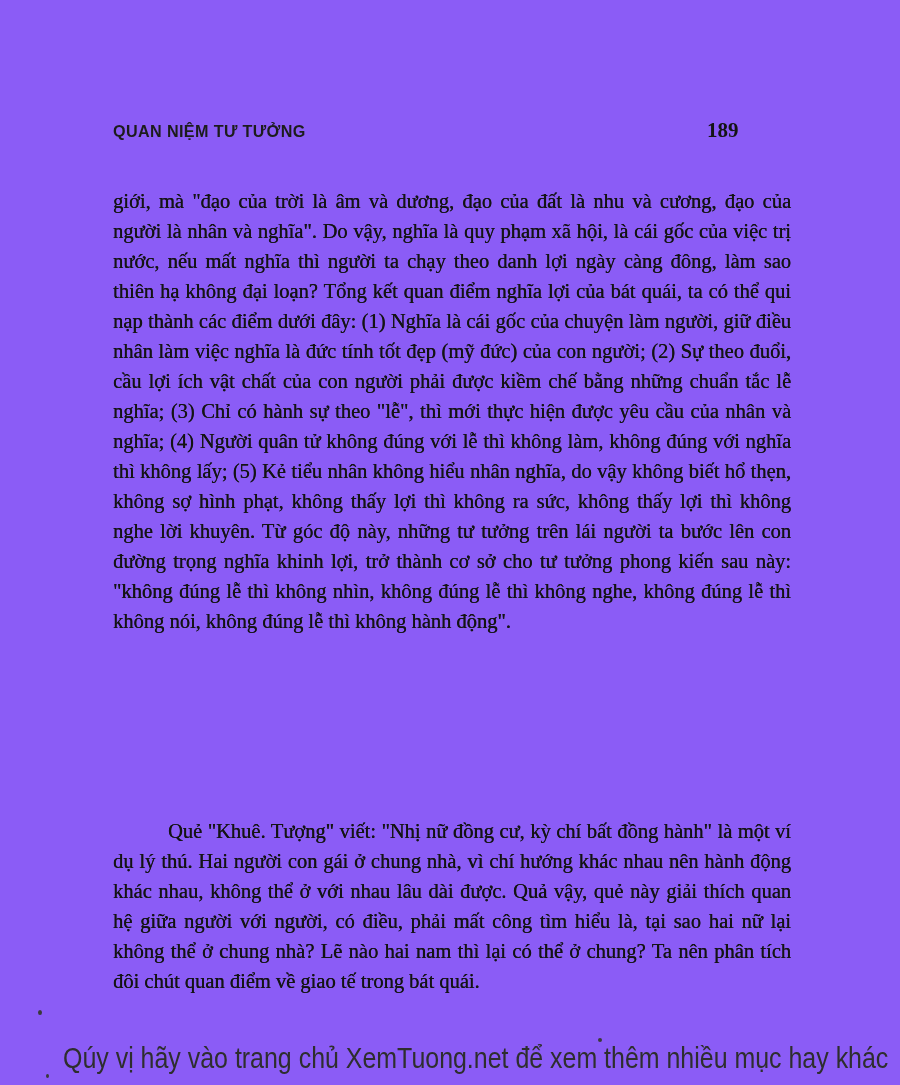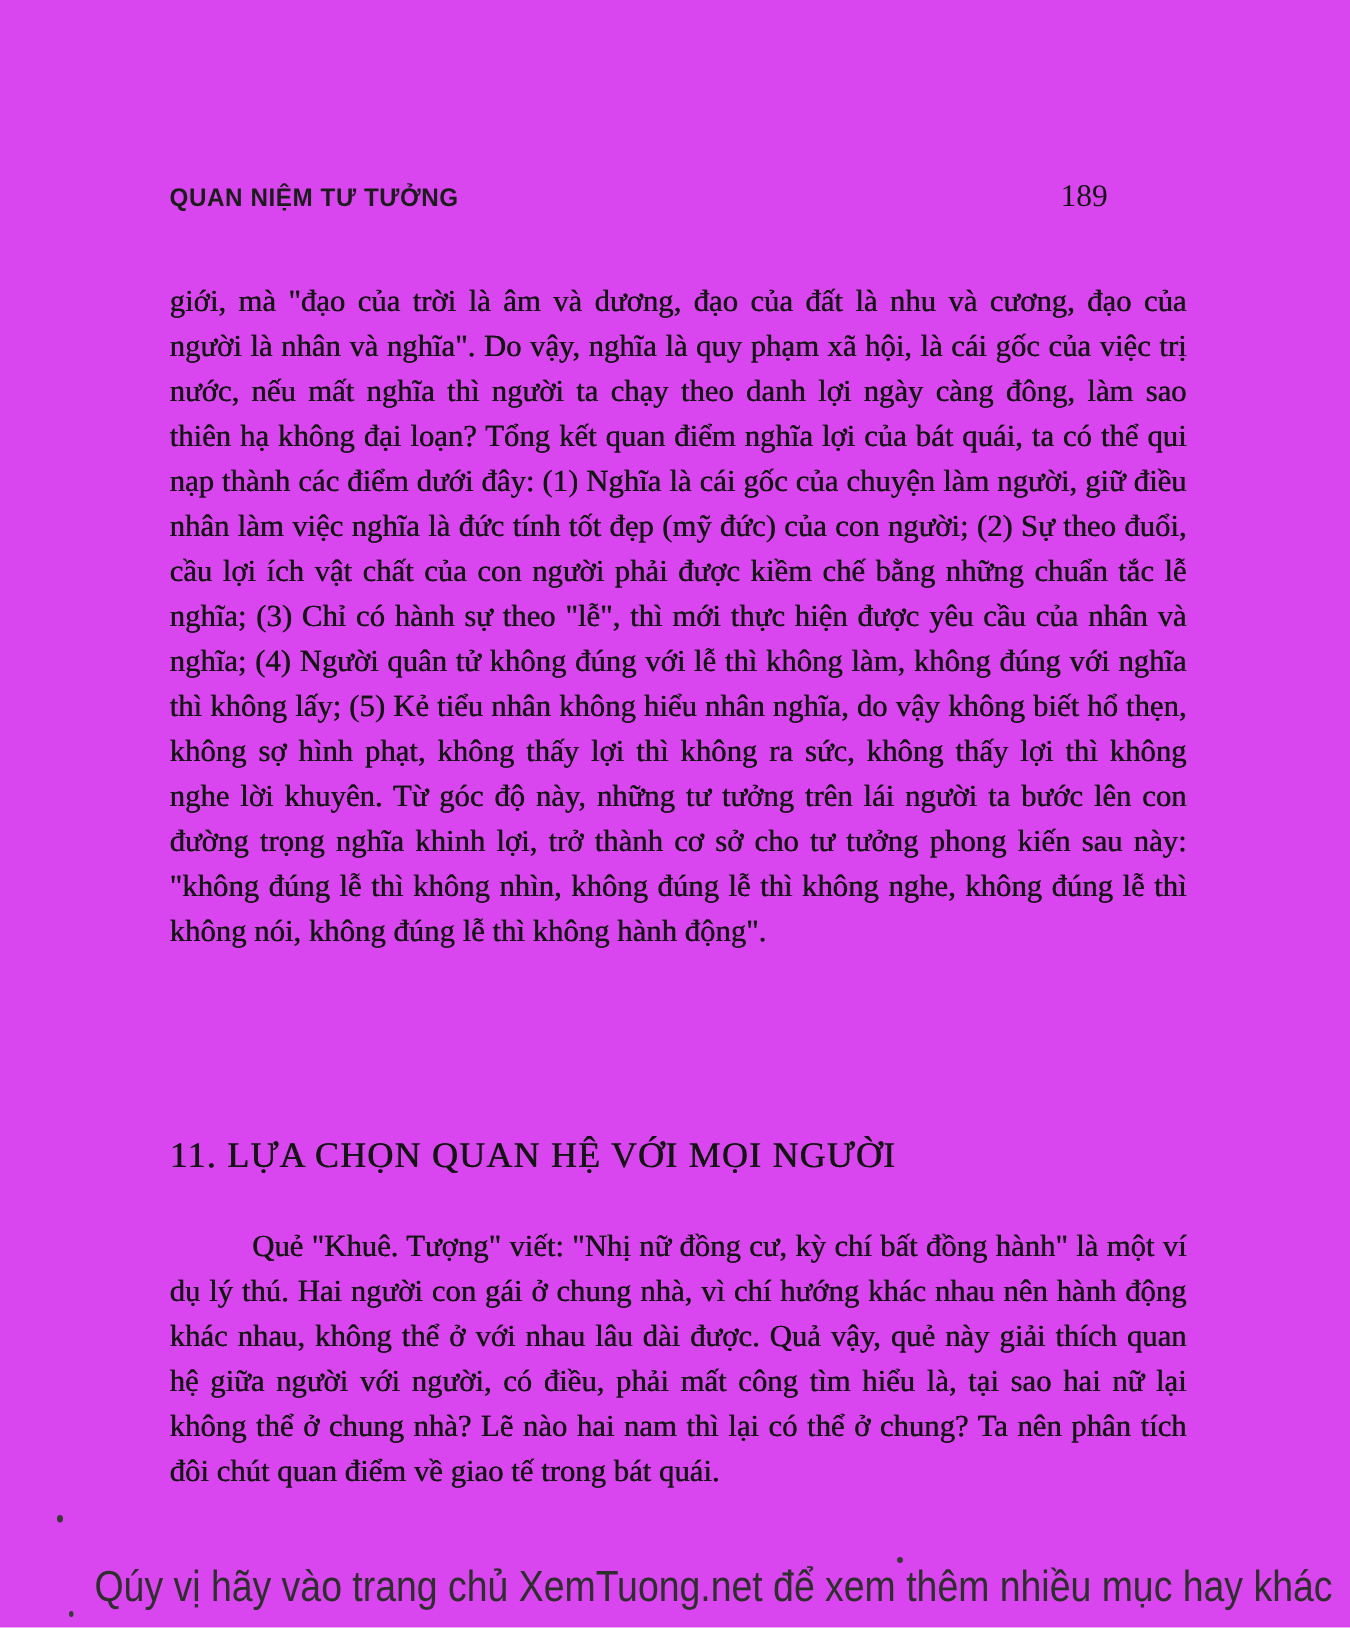--- a/index.html
+++ b/index.html
@@ -5,39 +5,39 @@
   html, body {
     margin: 0; padding: 0;
     width: 900px; height: 1085px;
     background: #ffffff;
     overflow: hidden;
     font-family: "Liberation Serif", serif;
   }
   .page {
     position: relative;
     width: 900px; height: 1085px;
-    background: #d946ef;
+    background: #8b5cf6;
   }
   .running-title {
     position: absolute;
     top: 122px; left: 113px;
     font-family: "Liberation Sans", sans-serif;
     font-size: 17px;
     font-weight: 700;
     letter-spacing: 0.4px;
     color: #1c1c1c;
     transform: scaleX(0.95);
     transform-origin: left center;
   }
   .page-number {
     position: absolute;
     top: 118px; left: 707px;
     font-family: "Liberation Serif", serif;
     font-size: 21px;
-    font-weight: 400;
+    font-weight: 700;
     color: #141414;
   }
   .body-block {
     position: absolute;
     left: 113px;
     width: 678px;
     color: #141414;
     font-size: 20.5px;
     line-height: 30px;
     text-align: justify;
@@ -97,21 +97,20 @@
 <body>
 
 <div class="page">
 
   <div class="running-title">QUAN NIỆM TƯ TƯỞNG</div>
 
   <div class="page-number">189</div>
 
   <div class="body-block para-1">giới, mà "đạo của trời là âm và dương, đạo của đất là nhu và cương, đạo của người là nhân và nghĩa". Do vậy, nghĩa là quy phạm xã hội, là cái gốc của việc trị nước, nếu mất nghĩa thì người ta chạy theo danh lợi ngày càng đông, làm sao thiên hạ không đại loạn? Tổng kết quan điểm nghĩa lợi của bát quái, ta có thể qui nạp thành các điểm dưới đây: (1) Nghĩa là cái gốc của chuyện làm người, giữ điều nhân làm việc nghĩa là đức tính tốt đẹp (mỹ đức) của con người; (2) Sự theo đuổi, cầu lợi ích vật chất của con người phải được kiềm chế bằng những chuẩn tắc lễ nghĩa; (3) Chỉ có hành sự theo "lễ", thì mới thực hiện được yêu cầu của nhân và nghĩa; (4) Người quân tử không đúng với lễ thì không làm, không đúng với nghĩa thì không lấy; (5) Kẻ tiểu nhân không hiểu nhân nghĩa, do vậy không biết hổ thẹn, không sợ hình phạt, không thấy lợi thì không ra sức, không thấy lợi thì không nghe lời khuyên. Từ góc độ này, những tư tưởng trên lái người ta bước lên con đường trọng nghĩa khinh lợi, trở thành cơ sở cho tư tưởng phong kiến sau này: "không đúng lễ thì không nhìn, không đúng lễ thì không nghe, không đúng lễ thì không nói, không đúng lễ thì không hành động".</div>
 
-  <div class="section-heading">11. LỰA CHỌN QUAN HỆ VỚI MỌI NGƯỜI</div>
 
   <div class="body-block para-2">Quẻ "Khuê. Tượng" viết: "Nhị nữ đồng cư, kỳ chí bất đồng hành" là một ví dụ lý thú. Hai người con gái ở chung nhà, vì chí hướng khác nhau nên hành động khác nhau, không thể ở với nhau lâu dài được. Quả vậy, quẻ này giải thích quan hệ giữa người với người, có điều, phải mất công tìm hiểu là, tại sao hai nữ lại không thể ở chung nhà? Lẽ nào hai nam thì lại có thể ở chung? Ta nên phân tích đôi chút quan điểm về giao tế trong bát quái.</div>
 
 
   <div class="footer-line">Qúy vị hãy vào trang chủ XemTuong.net để xem thêm nhiều mục hay khác</div>
 
   <div class="speck speck-1"></div>
   <div class="speck speck-2"></div>
   <div class="speck speck-3"></div>
 

